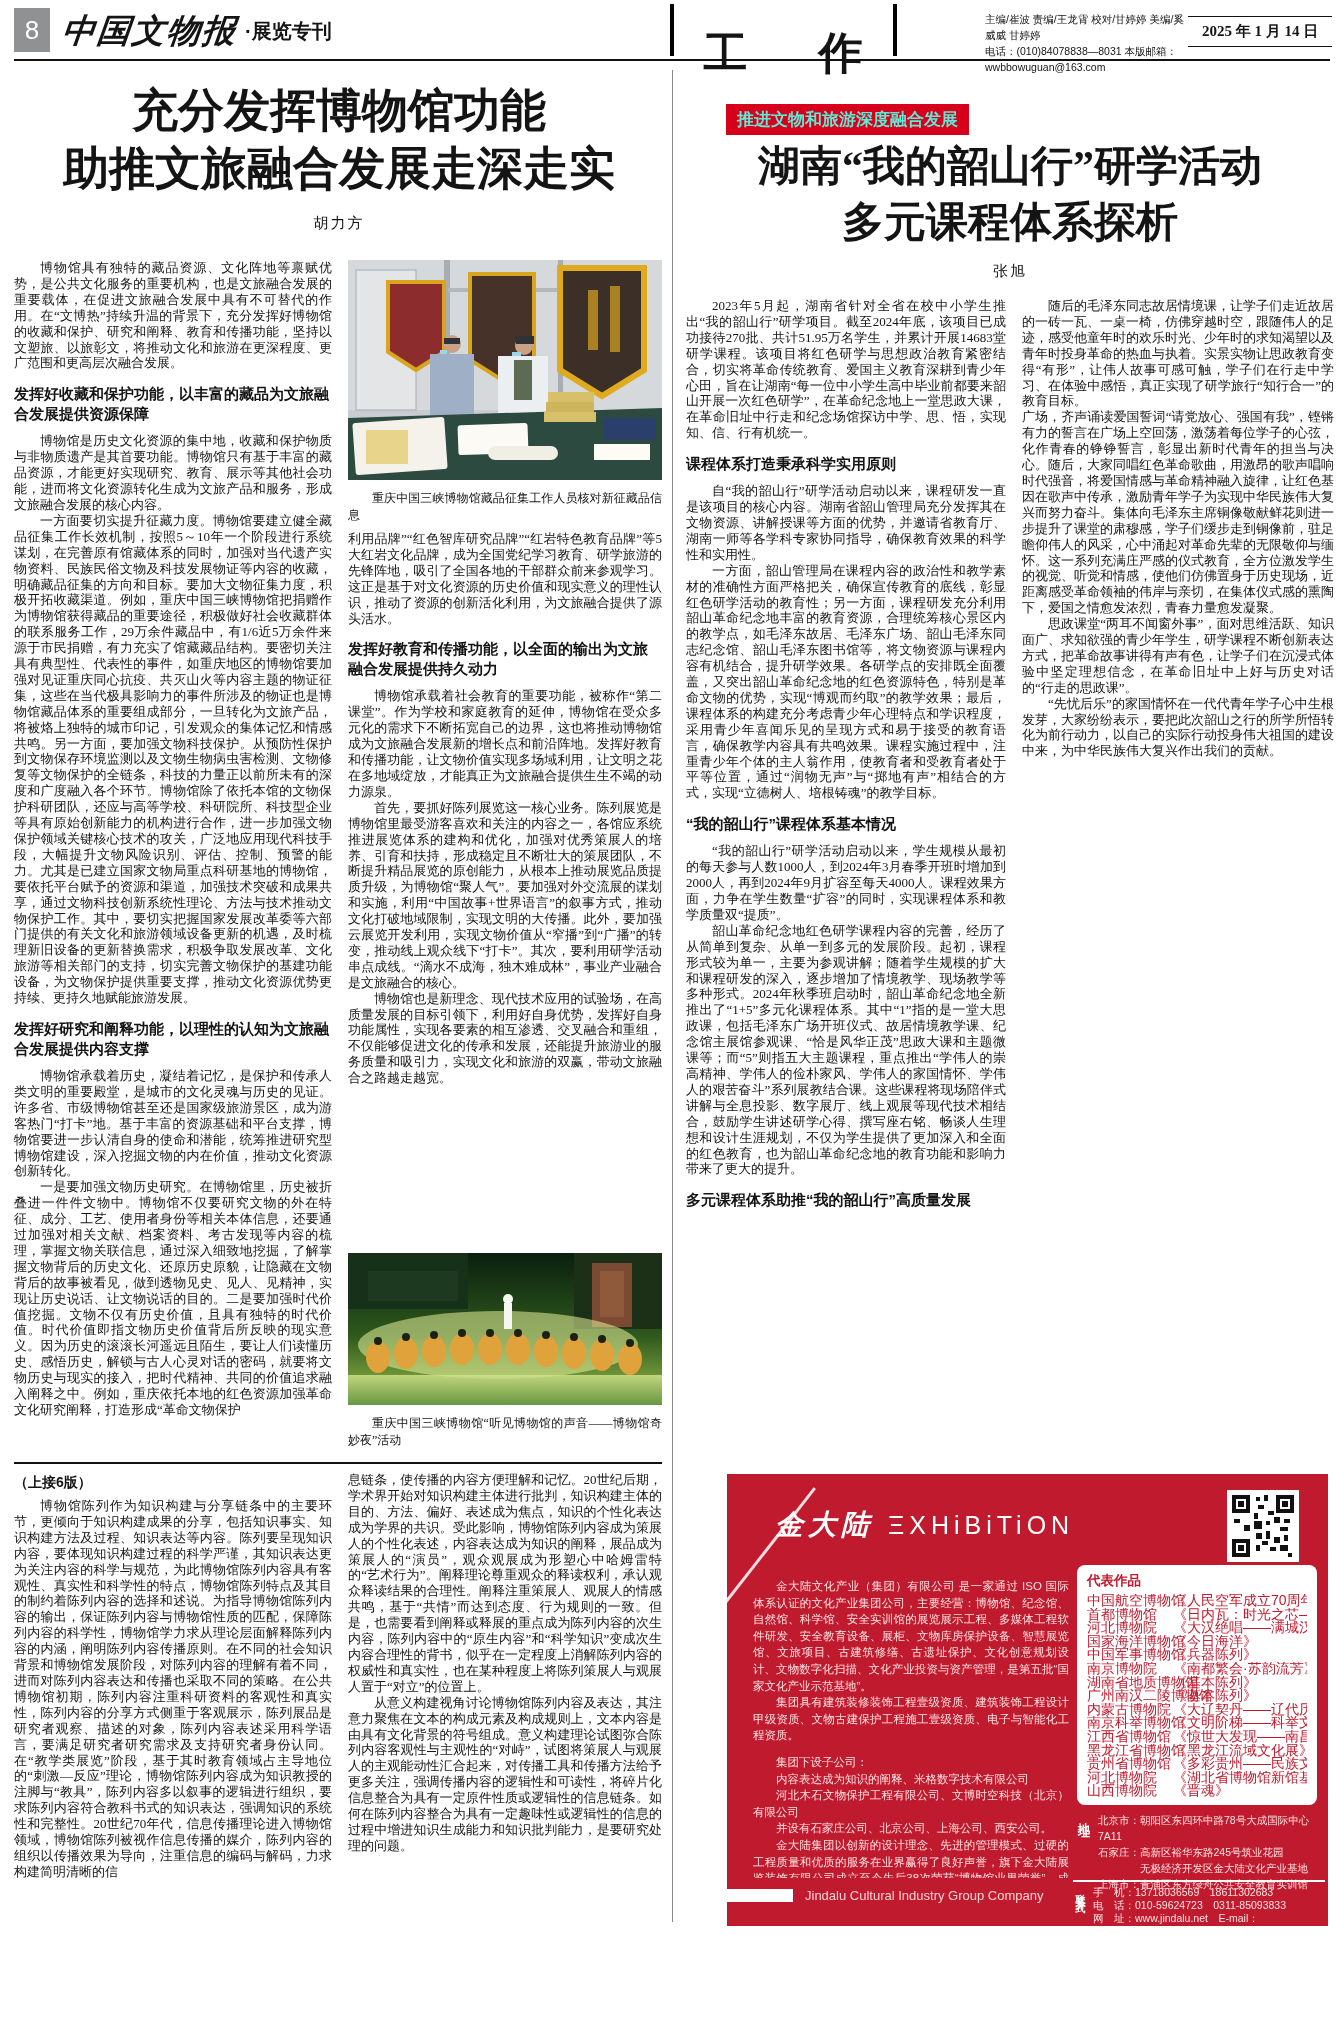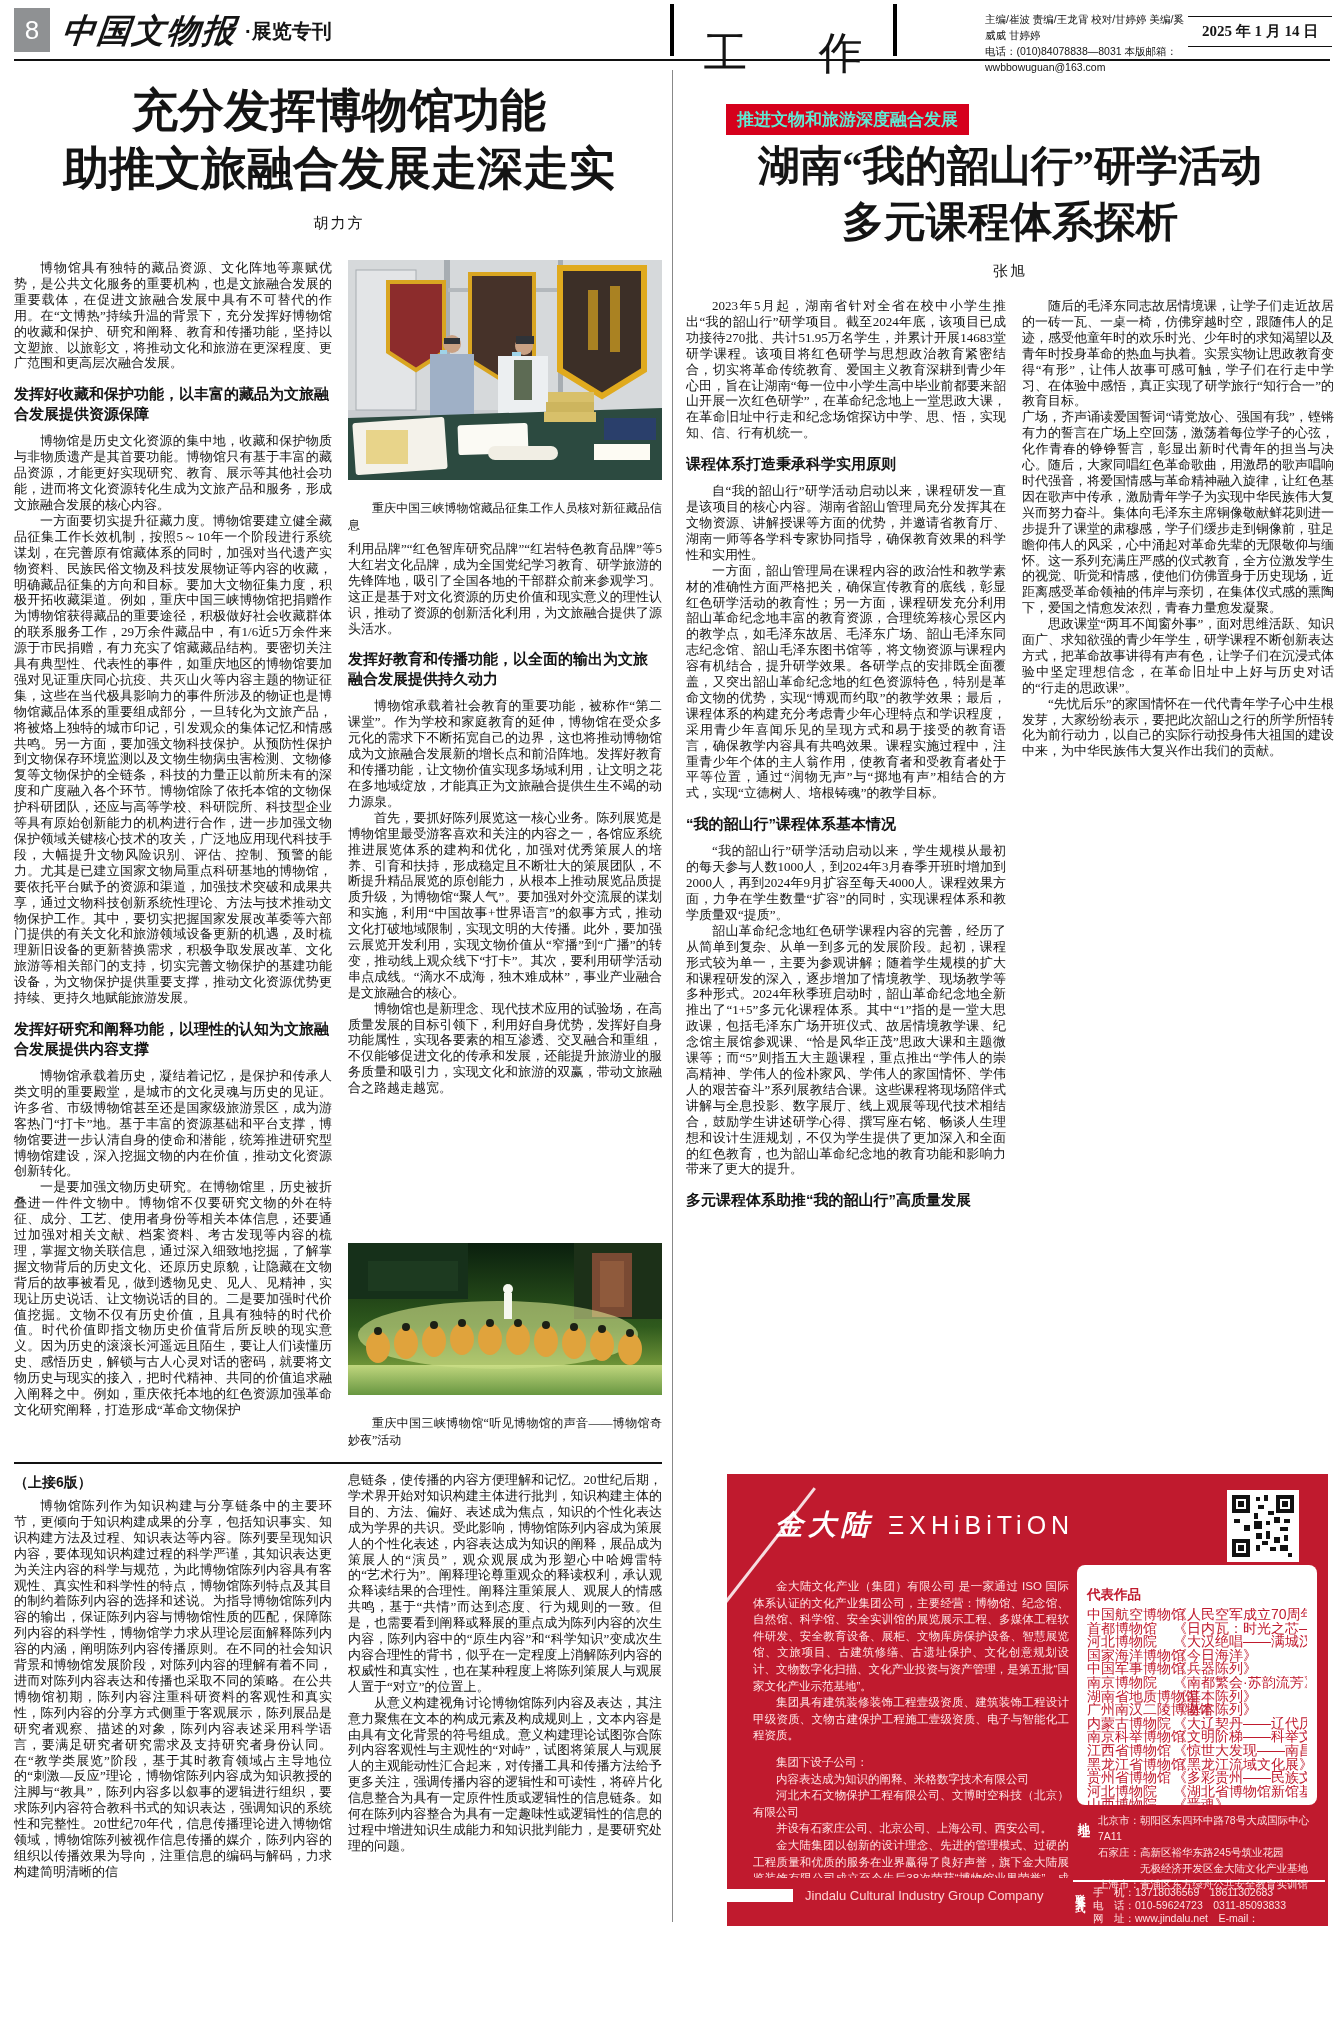--- a/index.html
+++ b/index.html
@@ -7,32 +7,32 @@
         font-family:"Liberation Serif","DejaVu Serif",serif;color:#141414;overflow:hidden;}
   .abs{position:absolute;}
   
   .pagenum{left:14px;top:8px;width:36px;height:44px;background:#8f9193;color:#fff;
            font-family:"Liberation Sans",sans-serif;font-size:26px;display:flex;align-items:center;justify-content:center;}
   .masthead{left:62px;top:8px;height:46px;display:flex;align-items:center;}
   .brush{font-weight:900;font-style:italic;font-size:33px;letter-spacing:2px;transform:skewX(-6deg);}
   .mast-sub{font-weight:700;font-size:20px;margin-left:8px;font-family:"Liberation Sans",sans-serif;}
   .secttl{left:652px;top:2px;width:262px;height:56px;display:flex;align-items:center;justify-content:center;}
   .sectbar{width:4px;height:52px;background:#000;}
-  .secttl .txt{font-size:44px;font-weight:400;letter-spacing:30px;padding-left:30px;font-family:"Liberation Serif",serif;margin-top:46px;}
+  .secttl .txt{font-size:44px;font-weight:700;letter-spacing:30px;padding-left:30px;font-family:"Liberation Serif",serif;margin-top:46px;}
   .staffblk{left:985px;top:11px;width:200px;font-family:"Liberation Sans",sans-serif;font-size:10.5px;line-height:16px;}
   .dateblk{left:1188px;top:16px;width:144px;border-top:1.5px solid #111;border-bottom:1.5px solid #111;
            padding:5px 0;text-align:center;font-size:15px;font-weight:700;}
   .headrule{left:14px;top:59px;width:1316px;height:2px;background:#111;}
   .vrule{left:672px;top:70px;width:1px;height:1852px;background:#888;}
   
   p.body{margin:0;text-indent:2em;text-align:justify;font-size:13px;line-height:15.9px;}
   p.noind{text-indent:0;}
   .sech{font-family:"Liberation Sans",sans-serif;font-weight:700;font-size:15px;line-height:20px;
         margin:13px 0 9px;text-align:left;}
-  .cap{font-size:12px;line-height:17px;margin:20px 0 7px;text-indent:2em;text-align:justify;}
+  .cap{font-size:12px;line-height:17px;margin:10px 0 7px;text-indent:2em;text-align:justify;}
   .htitle{text-align:center;font-weight:900;}
   .author{text-align:center;font-size:15px;letter-spacing:2px;margin-top:0;}
   .colbox{overflow:hidden;}
   .flexcol{display:flex;flex-direction:column;}
   .flexgrow{flex:1 1 auto;overflow:hidden;}
   .divider{left:14px;top:1462px;width:648px;height:1.5px;background:#111;}
   .contlabel{font-family:"Liberation Sans",sans-serif;font-weight:700;font-size:14px;margin:2px 0 6px;}
   
   .badge{left:726px;top:104px;background:#d6001c;color:#5eead4;font-family:"Liberation Sans",sans-serif;
          font-weight:700;font-size:17px;padding:4px 11px;}
@@ -45,21 +45,21 @@
   .adlogo .cn{font-family:"Liberation Serif",serif;font-style:italic;font-weight:900;font-size:28px;letter-spacing:5px;}
   .adlogo .en{font-size:25px;letter-spacing:5px;margin-left:14px;margin-bottom:4px;font-weight:400;}
   .qr{position:absolute;left:500px;top:16px;width:72px;height:72px;background:#fff;padding:3px;box-sizing:border-box;}
   .adtext{position:absolute;left:26px;top:104px;width:316px;height:300px;overflow:hidden;
           font-size:11.5px;line-height:16.6px;}
   .adtext p{margin:0;text-indent:2em;text-align:justify;}
   .adtext p.gap{margin-top:10px;}
   .jindalu{position:absolute;left:0px;top:414px;display:flex;align-items:center;font-size:13px;color:#ffd2d2;}
   .wbox{display:inline-block;width:66px;height:13px;background:#fff;margin-right:12px;}
   .works{position:absolute;left:350px;top:91px;width:240px;height:240px;background:#fff;border-radius:8px;
-         box-sizing:border-box;padding:21px 10px;color:#c01a2e;overflow:hidden;}
+         box-sizing:border-box;padding:7px 10px;color:#c01a2e;overflow:hidden;}
   .works .wt{font-size:13.5px;font-weight:700;margin-bottom:4px;}
   .wrow{display:flex;font-size:14px;line-height:13.6px;white-space:nowrap;overflow:hidden;}
   .wrow .m{width:86px;flex:0 0 86px;}
   .wrow .t{flex:1 1 auto;overflow:hidden;}
   .addr{position:absolute;left:348px;top:338px;width:252px;display:flex;}
   .vlabel{writing-mode:vertical-rl;font-weight:700;font-size:12px;letter-spacing:3px;color:#fff;margin-right:6px;}
   .addr .lines,.contact .lines{font-size:10.5px;line-height:16px;color:#ffe2e2;}
   .adhr{position:absolute;left:346px;top:406px;width:252px;height:2px;background:#fff;}
   .contact{position:absolute;left:346px;top:412px;width:256px;display:flex;}
   .contact .lines{line-height:12.8px;font-size:10.5px;}

